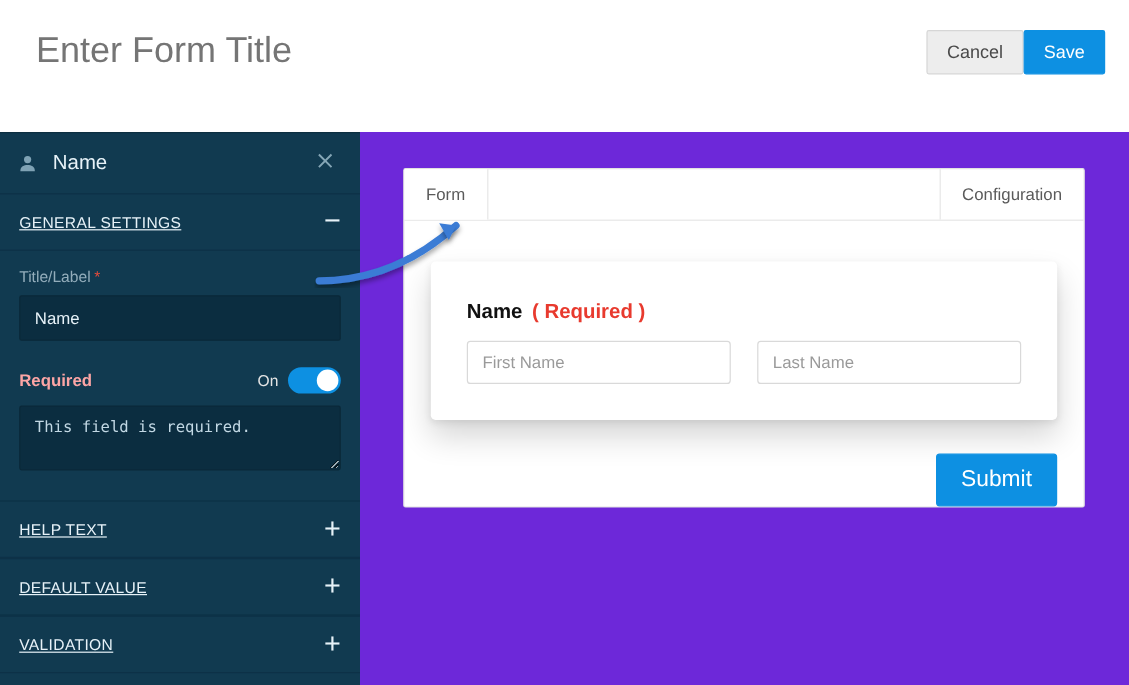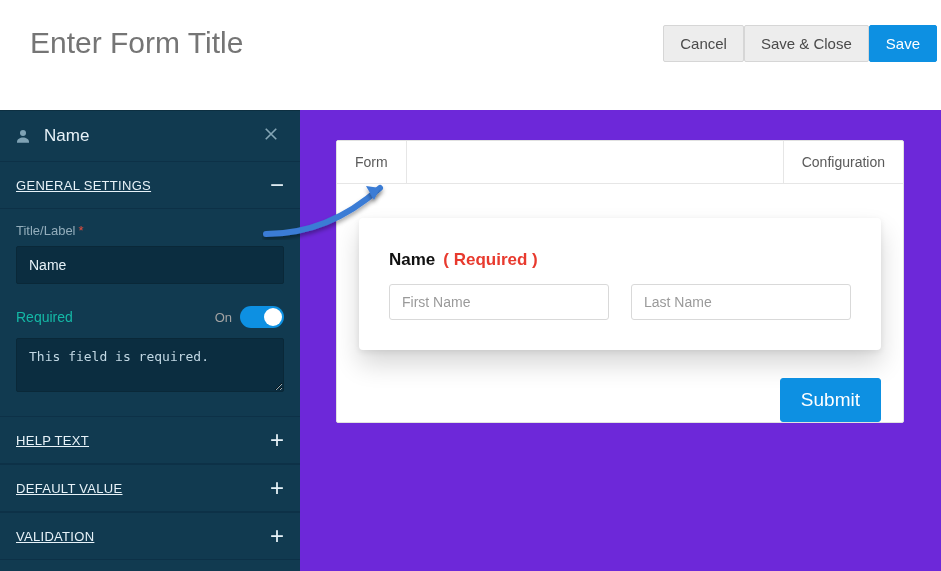--- a/index.html
+++ b/index.html
@@ -1,20 +1,20 @@
 <!DOCTYPE html>
 <html><head>
 <meta charset="utf-8">
 <style>
   * { box-sizing: border-box; margin: 0; padding: 0; }
   html, body { width: 941px; height: 571px; font-family: "Helvetica Neue", Arial, sans-serif; background: #fff; overflow: hidden; }
   #app { width: 941px; height: 571px; display: flex; flex-direction: column; }
 
   
-  .header { height: 86px; display: flex; align-items: center; justify-content: space-between; padding: 0 4px 0 30px; }
+  .header { height: 86px; display: flex; align-items: center; justify-content: space-between; padding: 0 20px 0 30px; }
   .form-title-input {
     font-size: 30px; color: #b7b7b7; border: none; outline: none; width: 360px;
     background: transparent; font-weight: 400;
   }
   .header-buttons { display: flex; }
   .btn { font-size: 15px; border: 1px solid #d6d6d6; background: #ededed; color: #4a4a4a; padding: 9px 16px; cursor: pointer; border-radius: 2px; }
   .btn-primary { background: #0d90e2; border-color: #0d90e2; color: #fff; }
 
   
   .body { flex: 1 1 auto; display: flex; min-height: 0; margin-top: 24px; }
@@ -38,23 +38,23 @@
   .dark-input {
     width: 100%; background: #0b2d40; border: 1px solid #0a2838; color: #e7f2f8;
     padding: 10px 12px; font-size: 14px; border-radius: 2px; outline: none;
   }
   .dark-textarea {
     width: 100%; background: #0b2d40; border: 1px solid #0a2838; color: #c2d8e4;
     padding: 10px 12px; font-size: 13px; border-radius: 2px; outline: none; resize: both; height: 54px;
   }
 
   .required-row { display: flex; align-items: center; justify-content: space-between; margin-top: 22px; margin-bottom: 10px; }
-  .required-left { font-size: 14px; color: #14b8a6; }
+  .required-left { font-size: 14px; color: #fca5a5; font-weight: bold; }
   .required-right { display: flex; align-items: center; gap: 8px; }
-  .toggle-label { font-size: 13px; color: #a3a3a3; }
+  .toggle-label { font-size: 13px; color: #e5e5e5; }
 
   .switch { position: relative; width: 44px; height: 22px; border-radius: 11px; background: #0d90e2; cursor: pointer; }
   .switch .knob { position: absolute; top: 2px; right: 2px; width: 18px; height: 18px; border-radius: 50%; background: #fff; }
 
   
   .stack .section-row { border-top: 1px solid #0d3147; }
 
   
   .canvas { flex: 1; background: #6d28d9; position: relative; overflow: hidden; }
   .tabs-card {
@@ -87,21 +87,20 @@
   .arrow-svg { position: absolute; left: 262px; top: 172px; width: 138px; height: 68px; pointer-events: none; }
 </style>
 </head>
 <body>
 
 <div id="app">
   <div class="header">
     <input class="form-title-input" placeholder="Enter Form Title" style="">
     <div class="header-buttons">
       <button class="btn">Cancel</button>
-      <button class="btn">Save &amp; Close</button>
       <button class="btn btn-primary">Save</button>
     </div>
   </div>
 
   <div class="body">
 
     <div class="sidebar">
       <div class="side-header">
         <span class="person-icon">
           <svg viewBox="0 0 24 24" width="18" height="18" fill="currentColor">

